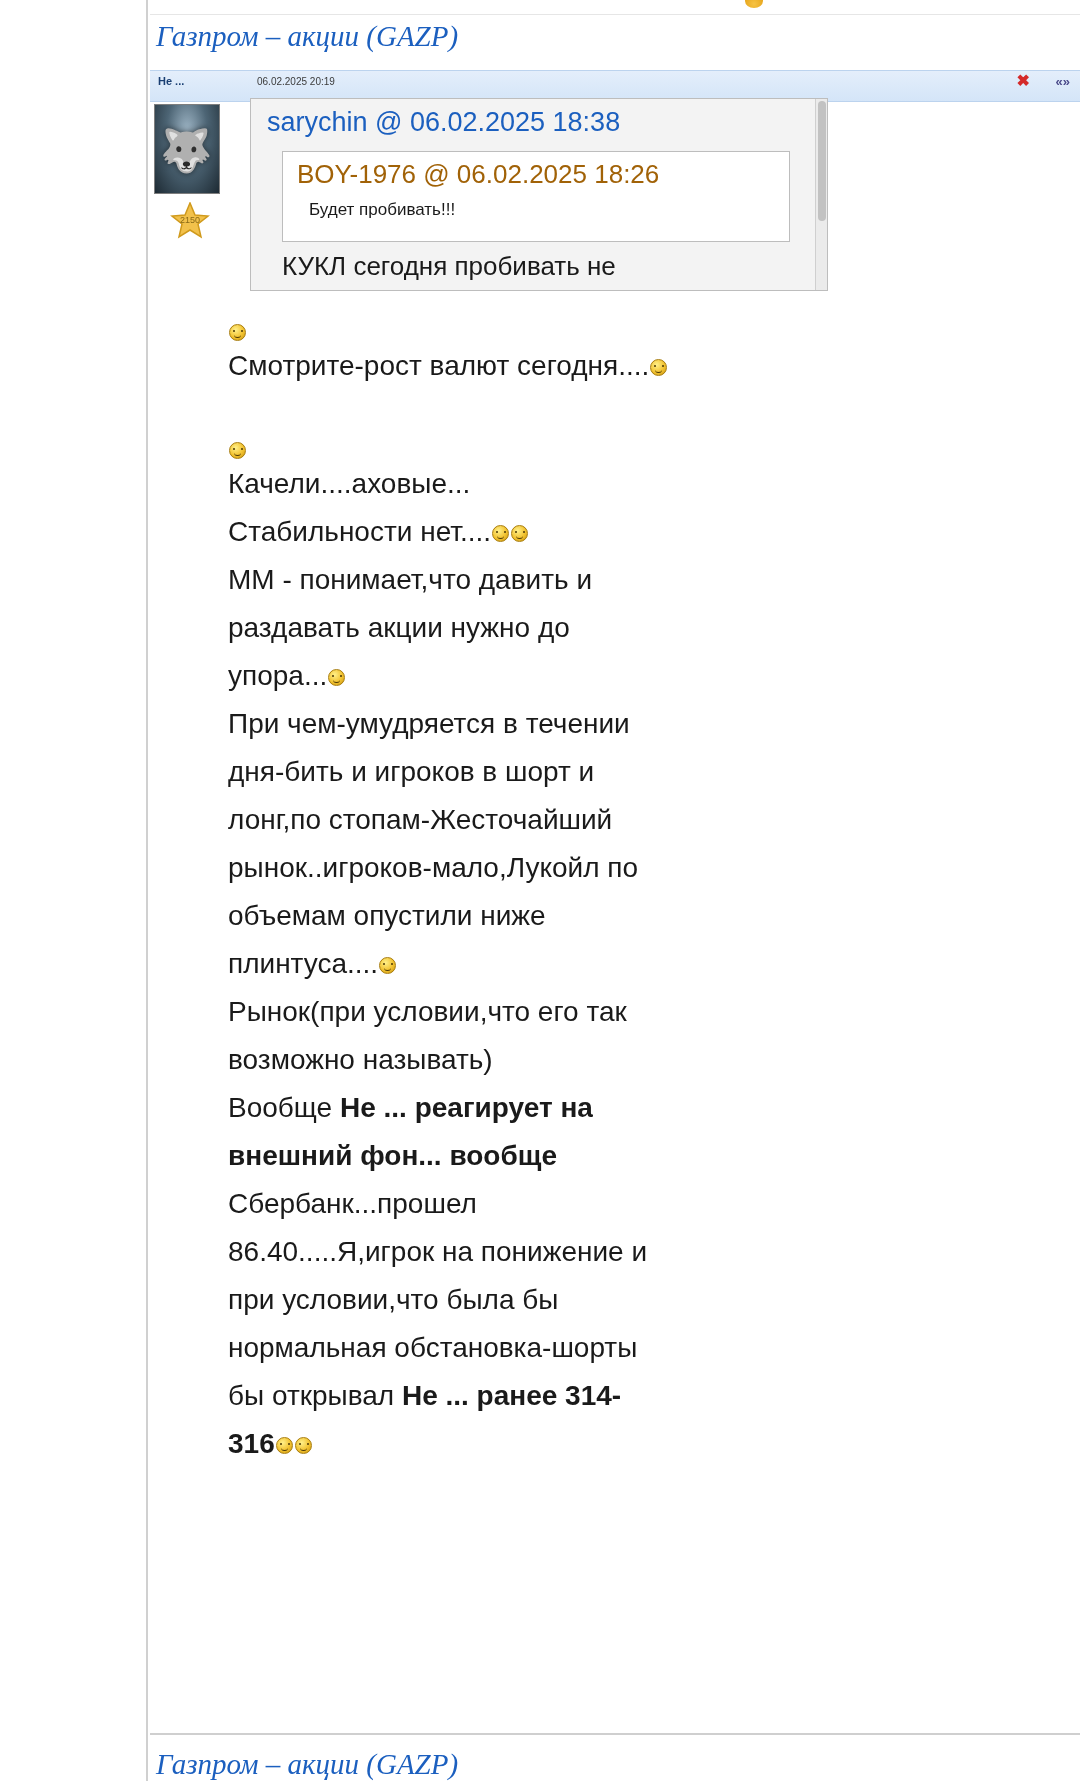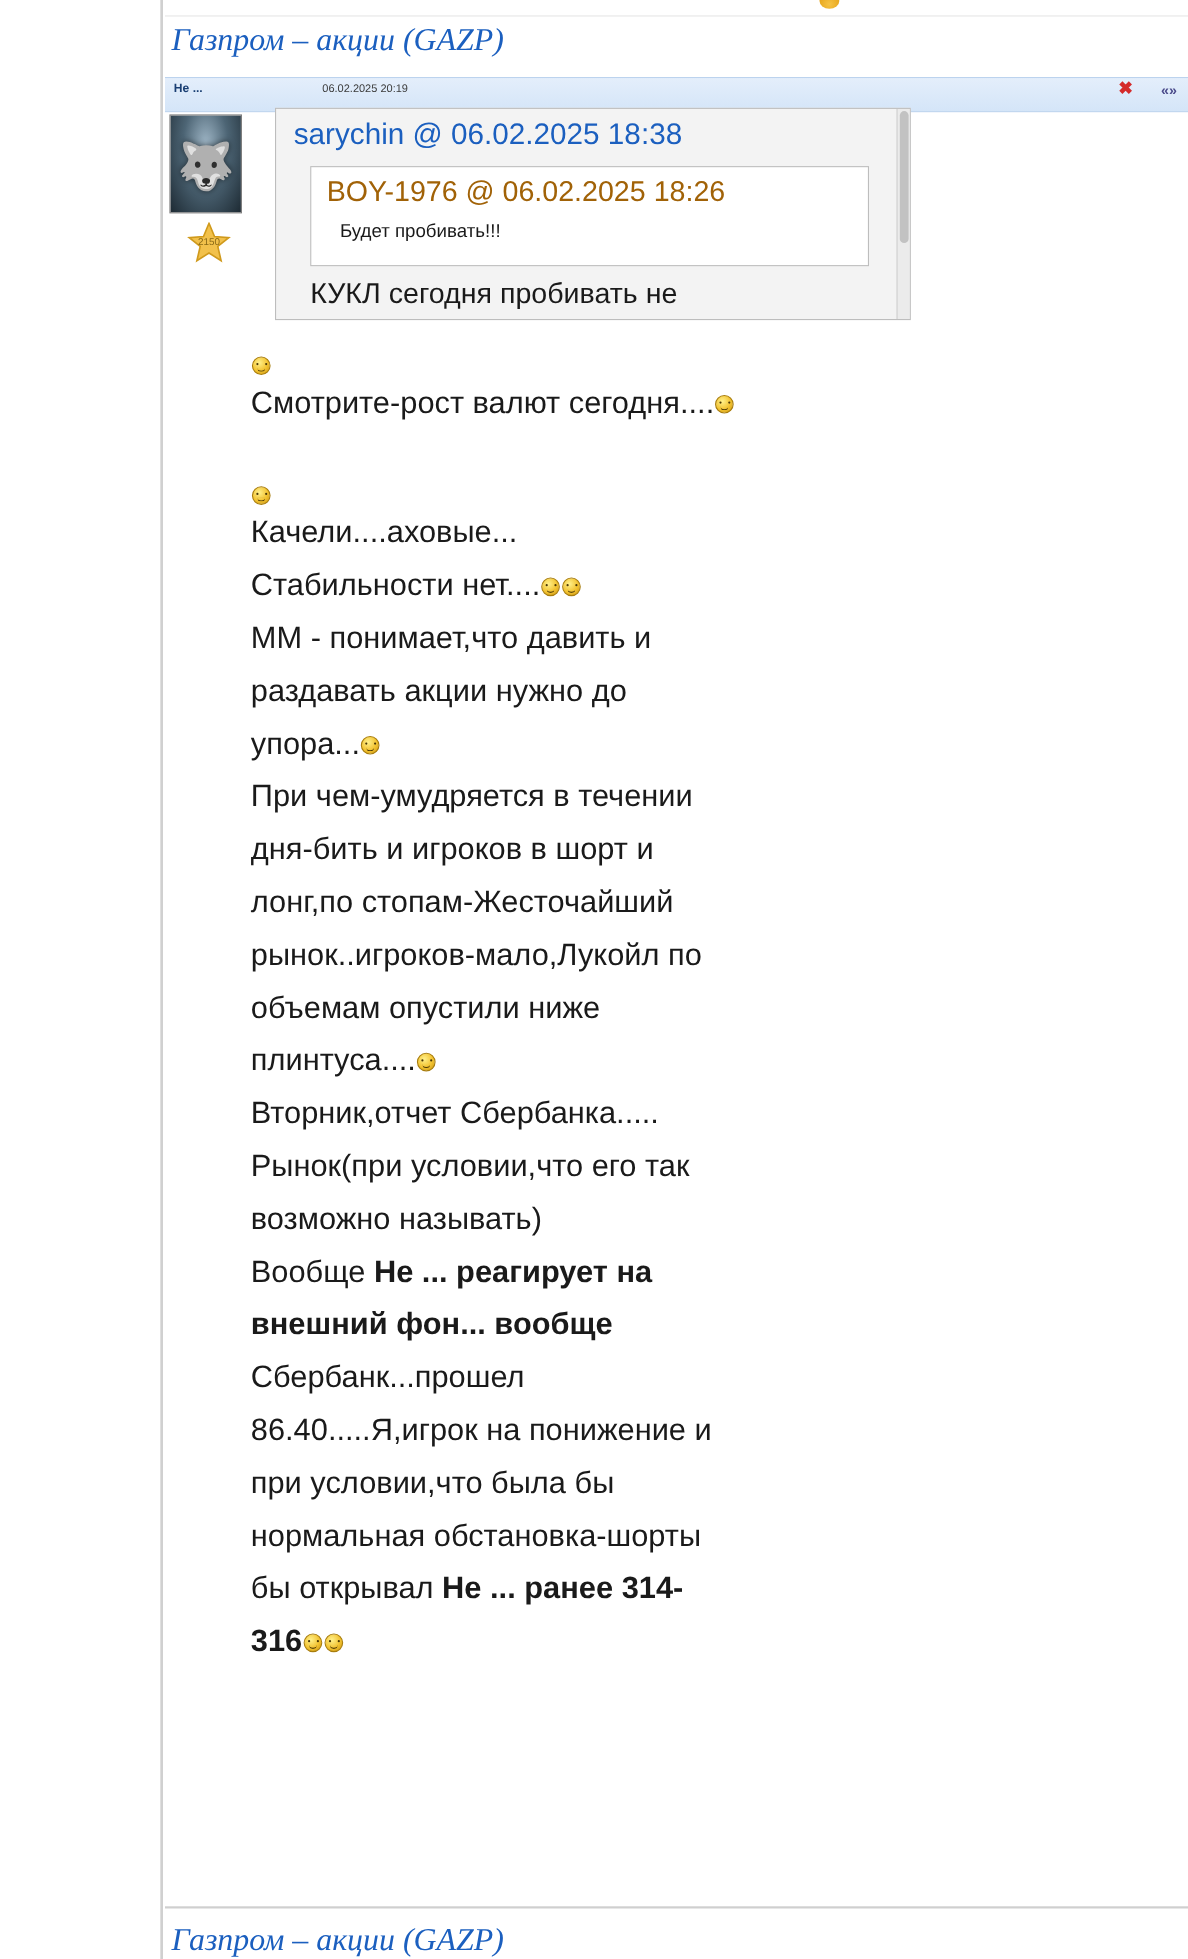--- a/index.html
+++ b/index.html
@@ -113,21 +113,20 @@
     font-size: 11px;
     font-weight: bold;
     color: #1a3f73;
   }
   .post-header .date {
     position: absolute;
     left: 107px;
     top: 5px;
     font-size: 10px;
     color: #3b3b3b;
-    margin-left: 36px;
   }
   .post-header .close-x {
     position: absolute;
     right: 50px;
     top: 2px;
     font-size: 16px;
     font-weight: bold;
     color: #d42a2a;
     line-height: 16px;
     cursor: pointer;
@@ -364,21 +363,20 @@
       <p><span>Стабильности нет....</span><span class="smiley"></span><span class="smiley"></span></p>
       <p><span>ММ - понимает,что давить и</span></p>
       <p><span>раздавать акции нужно до</span></p>
       <p><span>упора...</span><span class="smiley"></span></p>
       <p><span>При чем-умудряется в течении</span></p>
       <p><span>дня-бить и игроков в шорт и</span></p>
       <p><span>лонг,по стопам-Жесточайший</span></p>
       <p><span>рынок..игроков-мало,Лукойл по</span></p>
       <p><span>объемам опустили ниже</span></p>
       <p><span>плинтуса....</span><span class="smiley"></span></p>
-      <p><span>Вторник,отчет Сбербанка.....</span></p>
       <p><span>Рынок(при условии,что его так</span></p>
       <p><span>возможно называть)</span></p>
       <p><span>Вообще </span><span class="b">Не ... реагирует на</span></p>
       <p><span class="b">внешний фон... вообще</span></p>
       <p><span>Сбербанк...прошел</span></p>
       <p><span>86.40.....Я,игрок на понижение и</span></p>
       <p><span>при условии,что была бы</span></p>
       <p><span>нормальная обстановка-шорты</span></p>
       <p><span>бы открывал </span><span class="b">Не ... ранее 314-</span></p>
       <p><span class="b">316</span><span class="smiley"></span><span class="smiley"></span></p>

